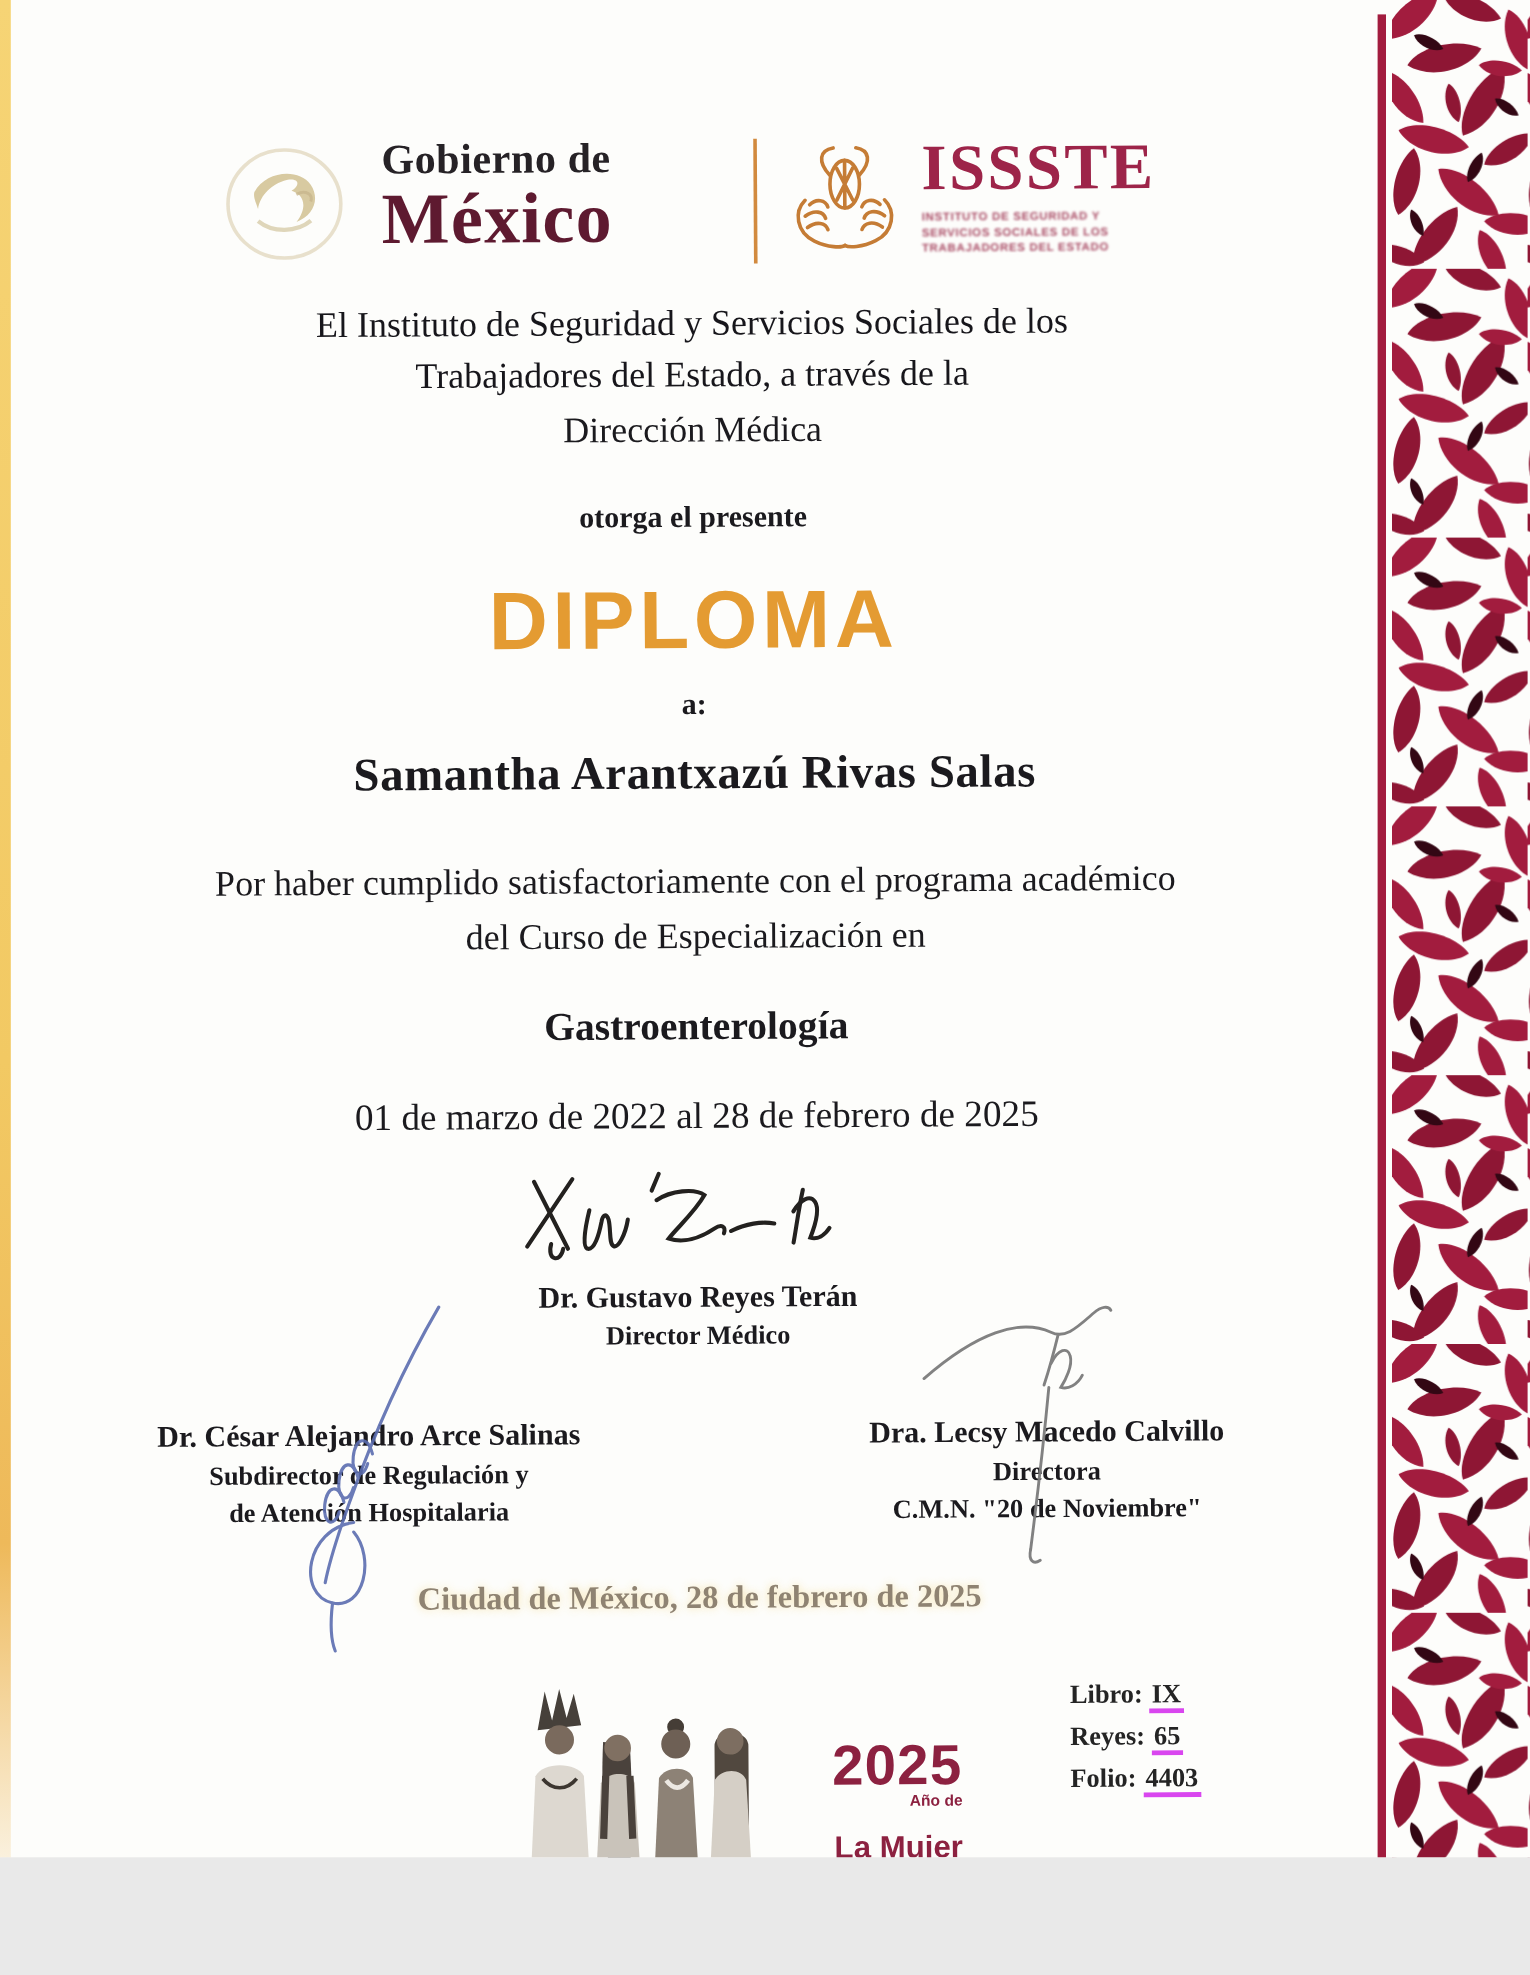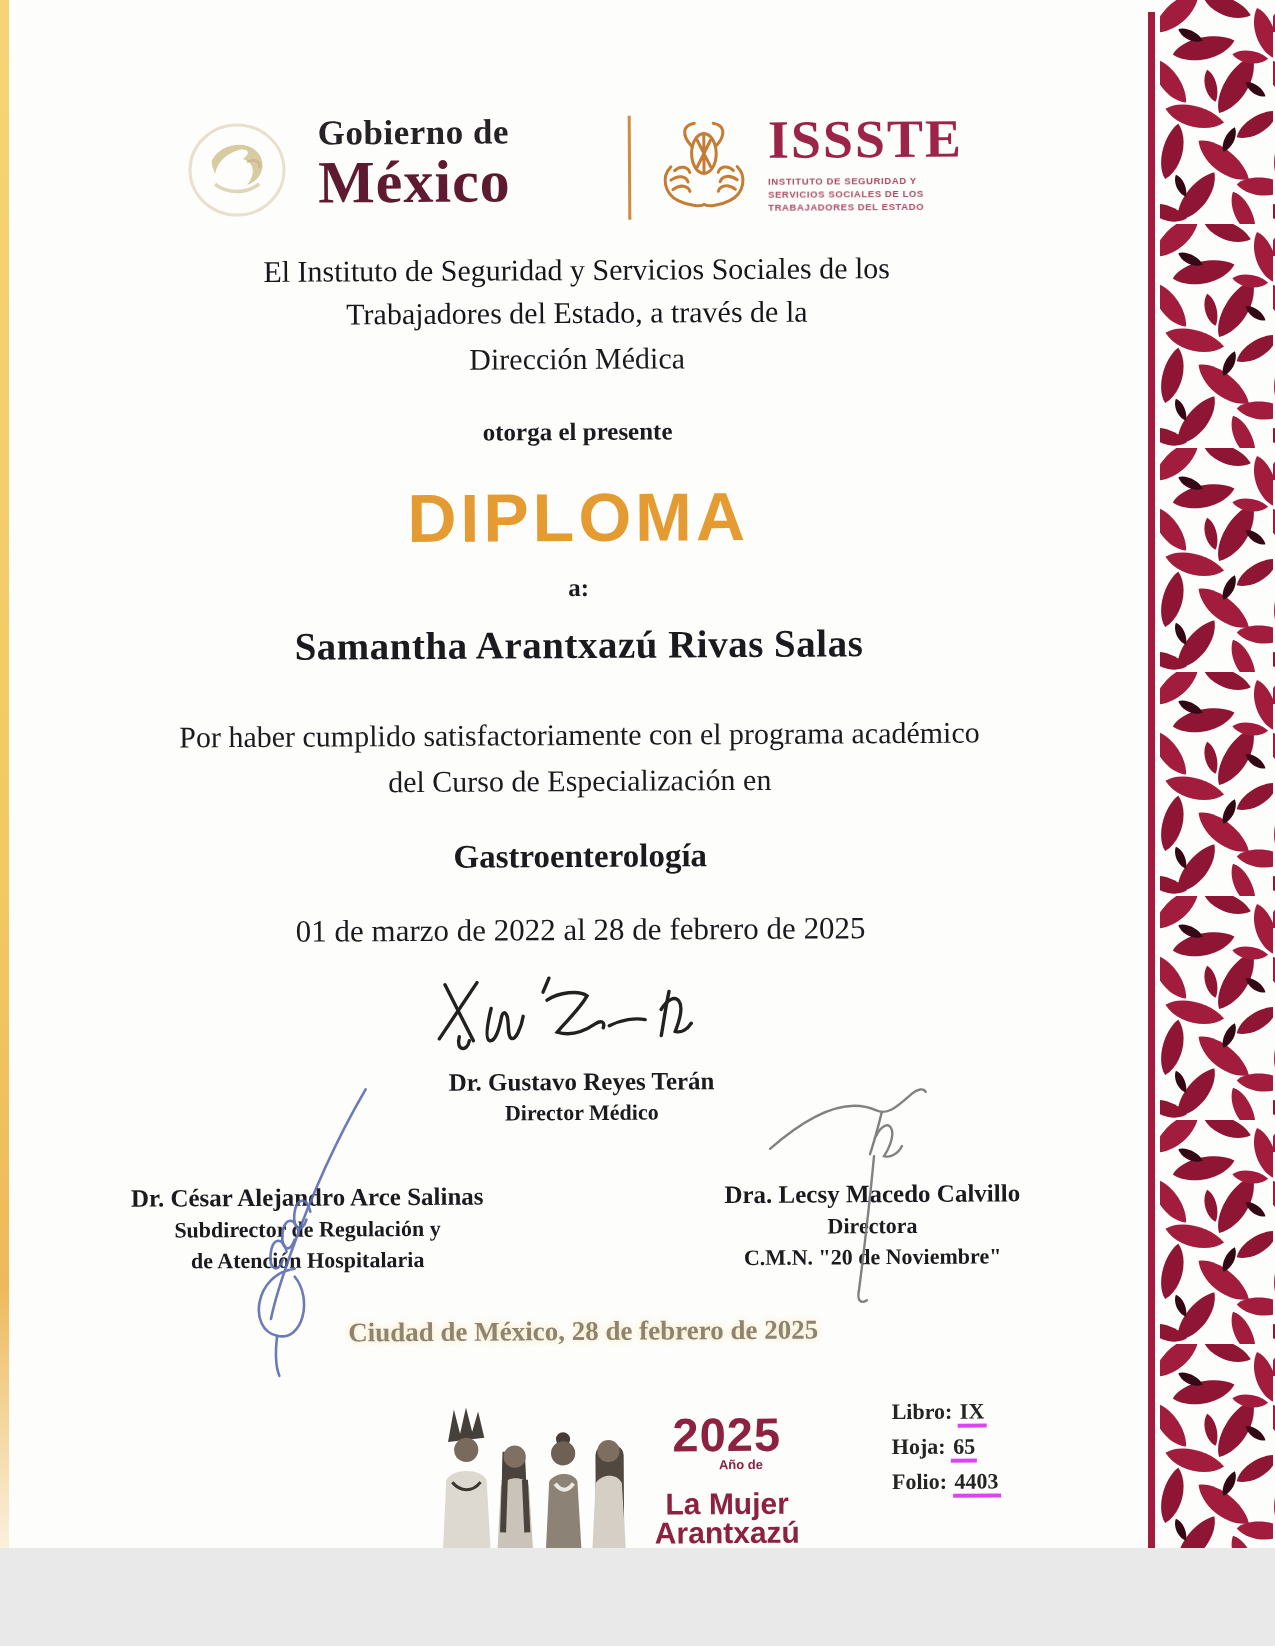--- a/index.html
+++ b/index.html
@@ -51,25 +51,25 @@
   .sig-name{font-size:25px;font-weight:700;line-height:32px;}
   .sig-title{font-size:22px;font-weight:600;line-height:31px;}
   .sig-blue{position:absolute;left:222px;top:1082px;width:152px;height:298px;z-index:3;}
   .sig-grey{position:absolute;left:762px;top:1078px;width:212px;height:238px;z-index:3;}
 
   .place-date{top:1316px;font-size:27px;color:#8f8372;font-weight:600;
     text-shadow:0 0 7px rgba(240,200,80,.45);}
 
   
   .women{position:absolute;left:418px;top:1400px;width:222px;height:158px;}
-  .year-logo{position:absolute;left:648px;top:1412px;width:150px;text-align:center;
+  .year-logo{position:absolute;left:648px;top:1448px;width:150px;text-align:right;
     font-family:"Liberation Sans","DejaVu Sans",sans-serif;color:#8c2140;}
   .year-big{font-size:47px;font-weight:800;line-height:1;letter-spacing:1px;}
   .year-small{font-size:13px;font-weight:700;margin:0 0 18px 28px;line-height:1;}
-  .year-l1,.year-l2{font-size:30px;font-weight:800;line-height:29px;}
+  .year-l1,.year-l2{font-size:26px;font-weight:800;line-height:29px;}
   .registry{position:absolute;left:888px;top:1396px;width:200px;text-align:left;
     font-size:22px;font-weight:700;line-height:35px;color:#242424;}
   .registry .val{border-bottom:4px solid #d946ef;padding:0 2px;}
 </style>
 </head>
 <body>
 
 <div class="page">
 
   <div class="gold-strip"></div>
@@ -231,21 +231,21 @@
       <div class="year-small">Año de</div>
       <div class="year-l1">La Mujer</div>
       <div class="year-l2">Arantxazú</div>
     </div>
     <div class="registry">
       <div>
         <span>Libro:</span>
         <span class="val">IX</span>
       </div>
       <div>
-        <span>Hoja:</span>
+        <span>Reyes:</span>
         <span class="val">65</span>
       </div>
       <div>
         <span>Folio:</span>
         <span class="val">4403</span>
       </div>
     </div>
 
   </div>
 </div>

